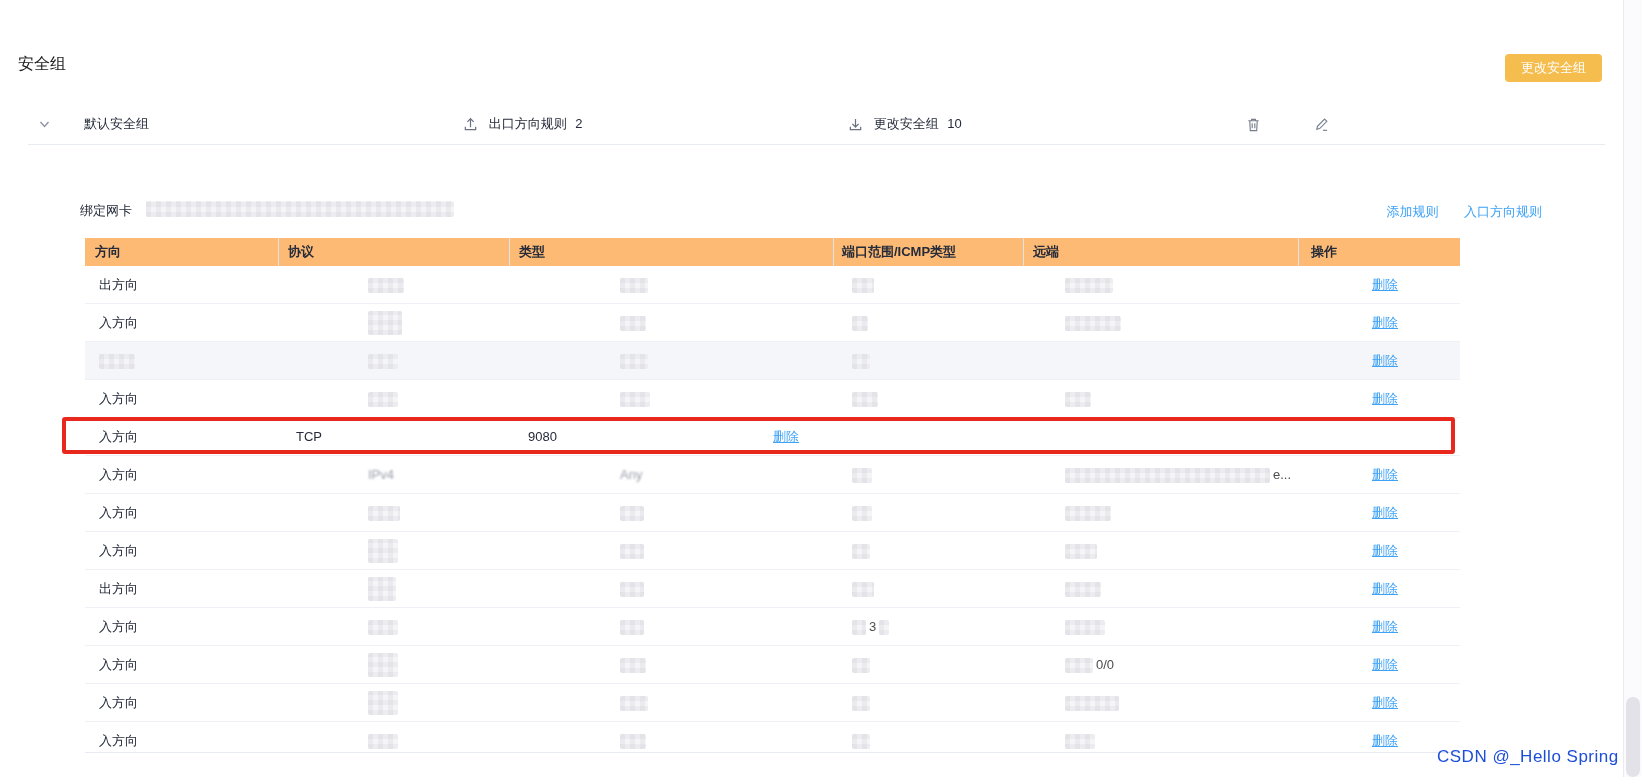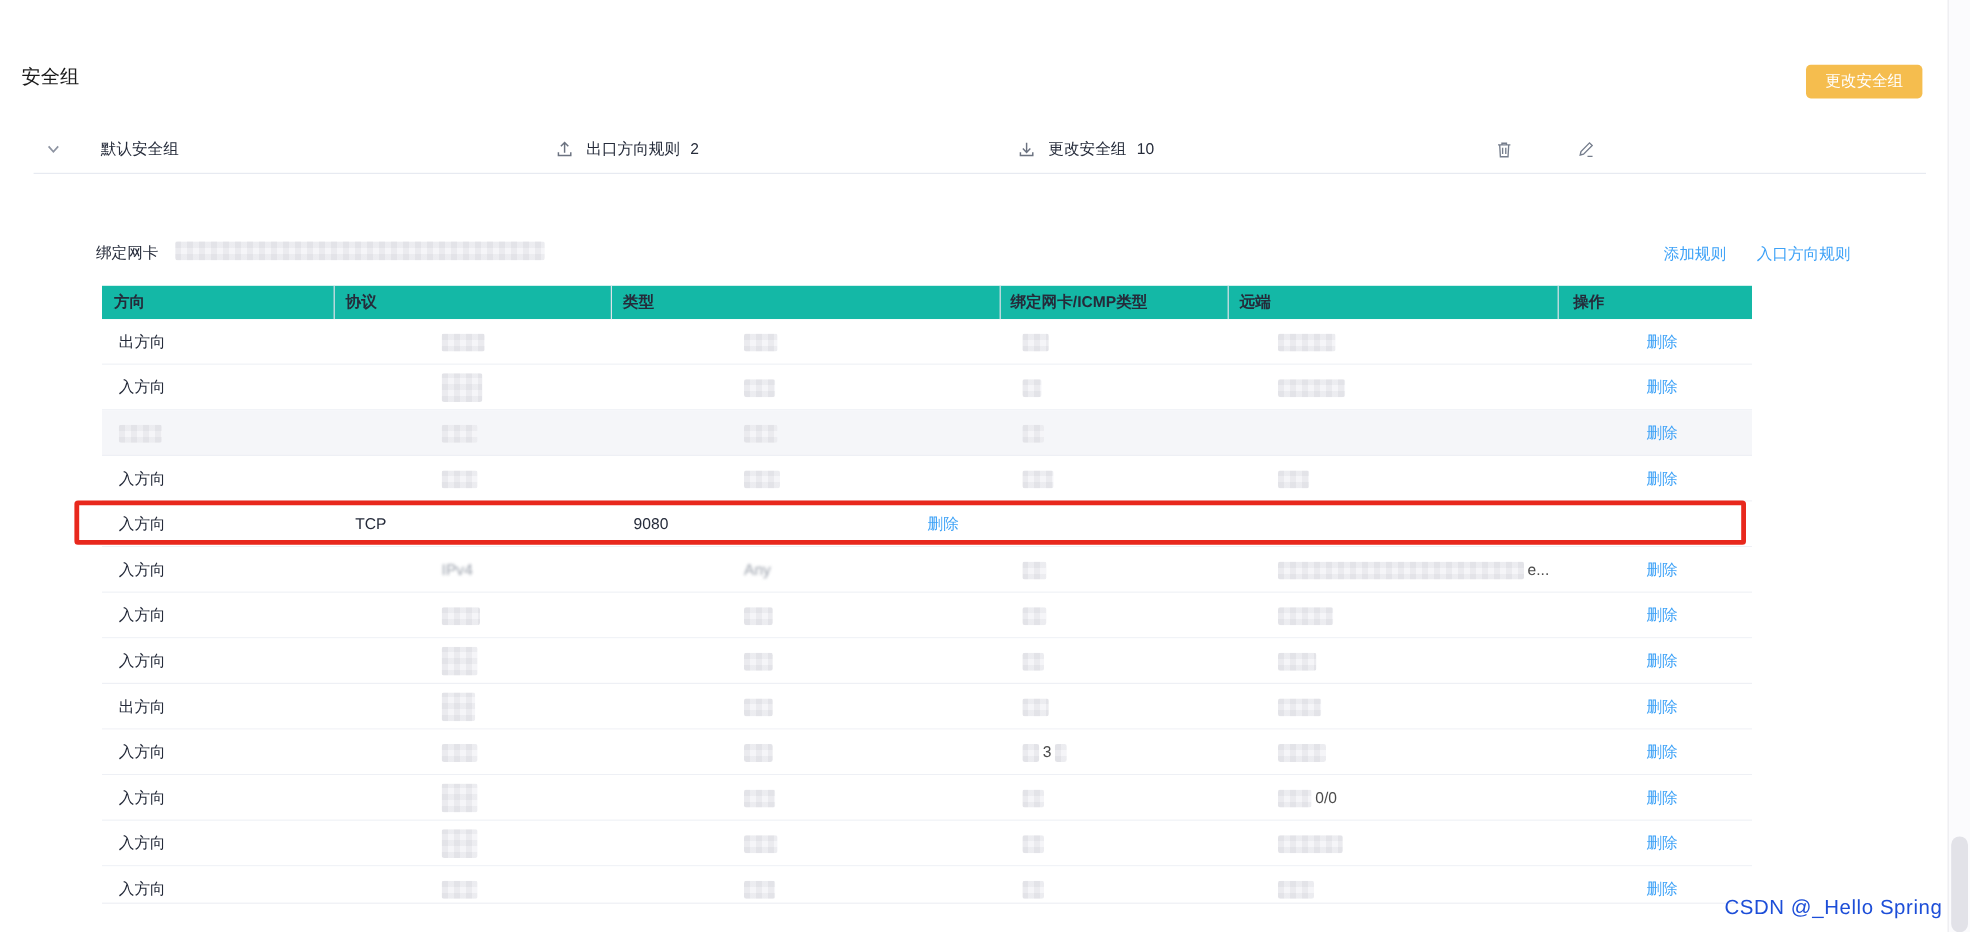--- a/index.html
+++ b/index.html
@@ -32,27 +32,27 @@
 
   
   .bind-label { left:80px; top:202px; }
   .bind-mosaic { left:146px; top:201px; }
   .links { right:100px; top:203px; white-space:nowrap; }
   .link { color:#3ea2f7; cursor:pointer; margin-left:22px; }
 
   
   .table { left:85px; top:238px; width:1375px; height:515px; overflow:hidden;
     border-bottom:1px solid #e8eaf1; }
-  .thead { display:flex; height:28px; background:#14b8a6; align-items:center; }
+  .thead { display:flex; height:28px; background:#fdba74; align-items:center; }
   .th { height:28px; line-height:28px; font-weight:700; color:#252b3a; overflow:hidden; white-space:nowrap; }
   .th + .th { border-left:1px solid #dfe2e9; }
   .tr { display:flex; height:38px; align-items:center; border-bottom:1px solid #eef0f5; background:#fff; }
   .tr.shaded { background:#f5f6f9; }
   .td { height:38px; line-height:38px; overflow:hidden; white-space:nowrap; }
-  .del-link { color:#3ea2f7; cursor:pointer; }
+  .del-link { color:#3ea2f7; cursor:pointer;text-decoration:underline; }
 
   
   .mz { display:inline-block; height:15px; border-radius:2px; vertical-align:middle;
     background:
       repeating-linear-gradient(0deg, rgba(120,125,140,0.07) 0 5px, rgba(0,0,0,0) 5px 10px),
       repeating-linear-gradient(90deg, #ebebef 0 5px, #f5f5f8 5px 10px); }
   .mz.tall { height:24px; }
   .mz + .mz, .mz + .tail, .tail + .mz, .smudge + .smudge { margin-left:3px; }
   .smudge { color:#9aa0ab; filter:blur(1.2px); }
   .tail { color:#4c4c4c; }
@@ -121,21 +121,21 @@
   <div class="abs links">
     <span class="link">添加规则</span>
     <span class="link">入口方向规则</span>
   </div>
 
   <div class="abs table">
     <div class="thead" id="thead">
         <div class="th" style="width: 193px; padding-left: 10px;">方向</div>
         <div class="th" style="width: 231px; padding-left: 9px;">协议</div>
         <div class="th" style="width: 324px; padding-left: 9px;">类型</div>
-        <div class="th" style="width: 190px; padding-left: 8px;">绑定网卡/ICMP类型</div>
+        <div class="th" style="width: 190px; padding-left: 8px;">端口范围/ICMP类型</div>
         <div class="th" style="width: 275px; padding-left: 9px;">远端</div>
         <div class="th" style="width: 162px; padding-left: 12px;">操作</div>
       </div>
     <div id="tbody">
         <div class="tr">
           <div class="td" style="width: 193px; padding-left: 14px;">出方向</div>
           <div class="td" style="width: 324px; padding-left: 90px;"><span class="mz" style="width: 36px;"></span></div>
           <div class="td" style="width: 231px; padding-left: 18px;"><span class="mz" style="width: 28px;"></span></div>
           <div class="td" style="width: 190px; padding-left: 19px;"><span class="mz" style="width: 22px;"></span></div>
           <div class="td" style="width: 275px; padding-left: 42px;"><span class="mz" style="width: 48px;"></span></div>

